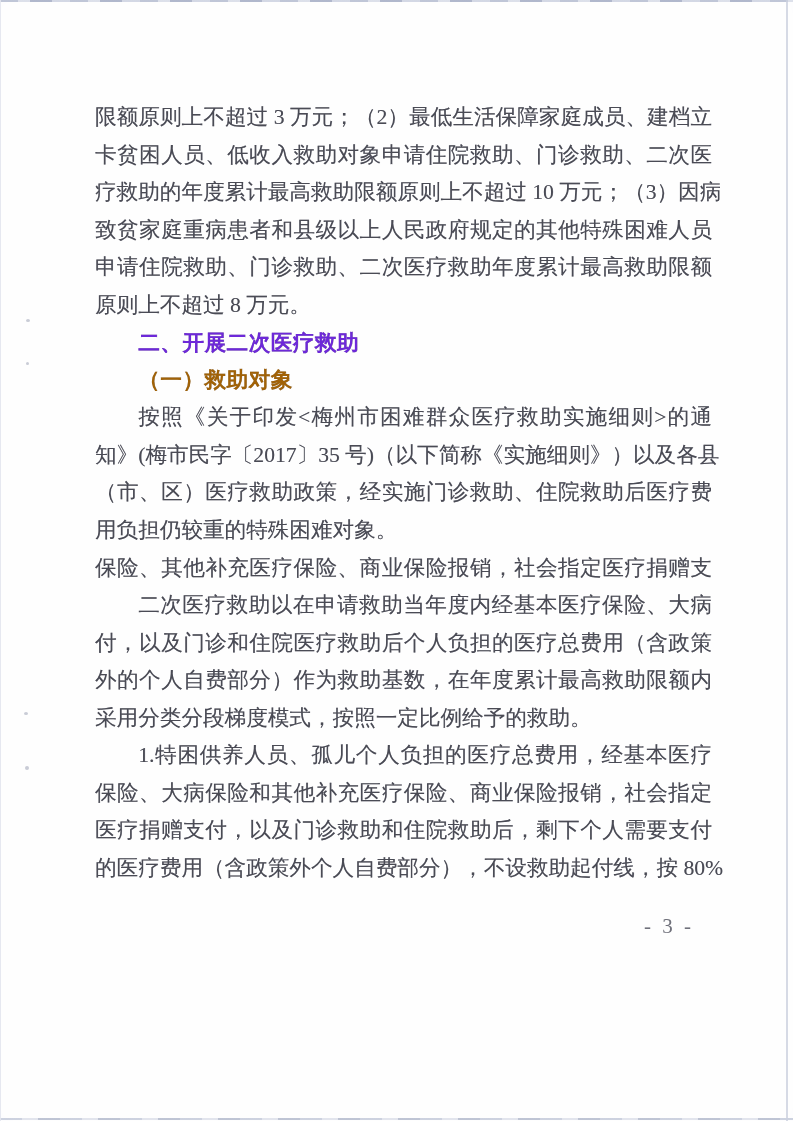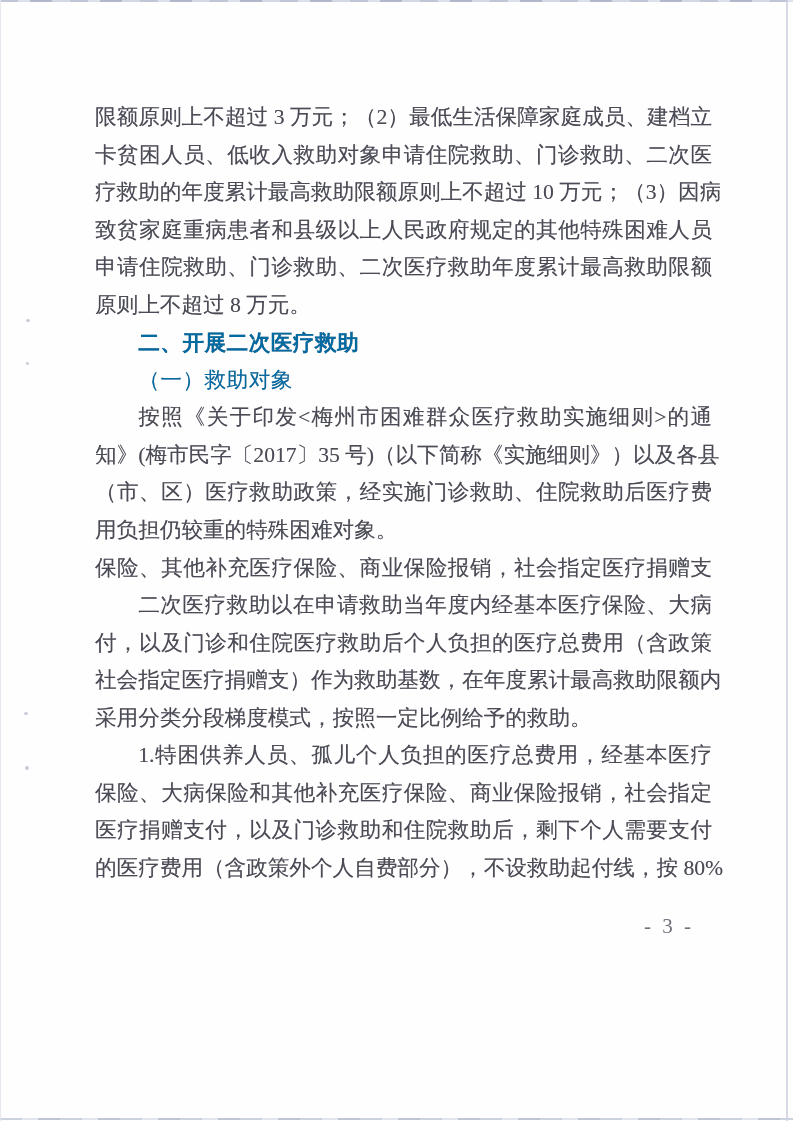--- a/index.html
+++ b/index.html
@@ -59,27 +59,27 @@
     text-align-last: justify;
     text-justify: inter-character;
     height: 37.55px;
     white-space: nowrap;
   }
   .l.end { text-align-last: left; }
   .ind { text-indent: 2em; }
   .h1 {
     font-family: "Liberation Sans", "DejaVu Sans", sans-serif;
     font-weight: 700;
-    color: #0369a1;
+    color: #6d28d9;
     letter-spacing: 0.5px;
     text-shadow: 0.2px 0.2px 0.5px rgba(57, 58, 66, 0.5);
   }
   .h2 {
-    font-weight: 400;
-    color: #0369a1;
+    font-weight: 700;
+    color: #a16207;
     letter-spacing: 0.5px;
   }
   .pageno {
     margin-top: 21px;
     text-align: right;
     padding-right: 18px;
     color: #70717b;
     font-size: 21px;
     letter-spacing: 3px;
     text-shadow: none;
@@ -115,21 +115,21 @@
 
     <div class="l ind">按照《关于印发&lt;梅州市困难群众医疗救助实施细则&gt;的通</div>
     <div class="l">知》(梅市民字〔2017〕35 号)（以下简称《实施细则》）以及各县</div>
     <div class="l">（市、区）医疗救助政策，经实施门诊救助、住院救助后医疗费</div>
     <div class="l end">用负担仍较重的特殊困难对象。</div>
 
 
     <div class="l">保险、其他补充医疗保险、商业保险报销，社会指定医疗捐赠支</div>
     <div class="l ind">二次医疗救助以在申请救助当年度内经基本医疗保险、大病</div>
     <div class="l">付，以及门诊和住院医疗救助后个人负担的医疗总费用（含政策</div>
-    <div class="l">社会指定医疗捐赠支）作为救助基数，在年度累计最高救助限额内</div>
+    <div class="l">外的个人自费部分）作为救助基数，在年度累计最高救助限额内</div>
     <div class="l end">采用分类分段梯度模式，按照一定比例给予的救助。</div>
 
     <div class="l ind">1.特困供养人员、孤儿个人负担的医疗总费用，经基本医疗</div>
     <div class="l">保险、大病保险和其他补充医疗保险、商业保险报销，社会指定</div>
     <div class="l">医疗捐赠支付，以及门诊救助和住院救助后，剩下个人需要支付</div>
     <div class="l">的医疗费用（含政策外个人自费部分），不设救助起付线，按 80%</div>
 
     <div class="pageno">- 3 -</div>
   </div>
 </div>

